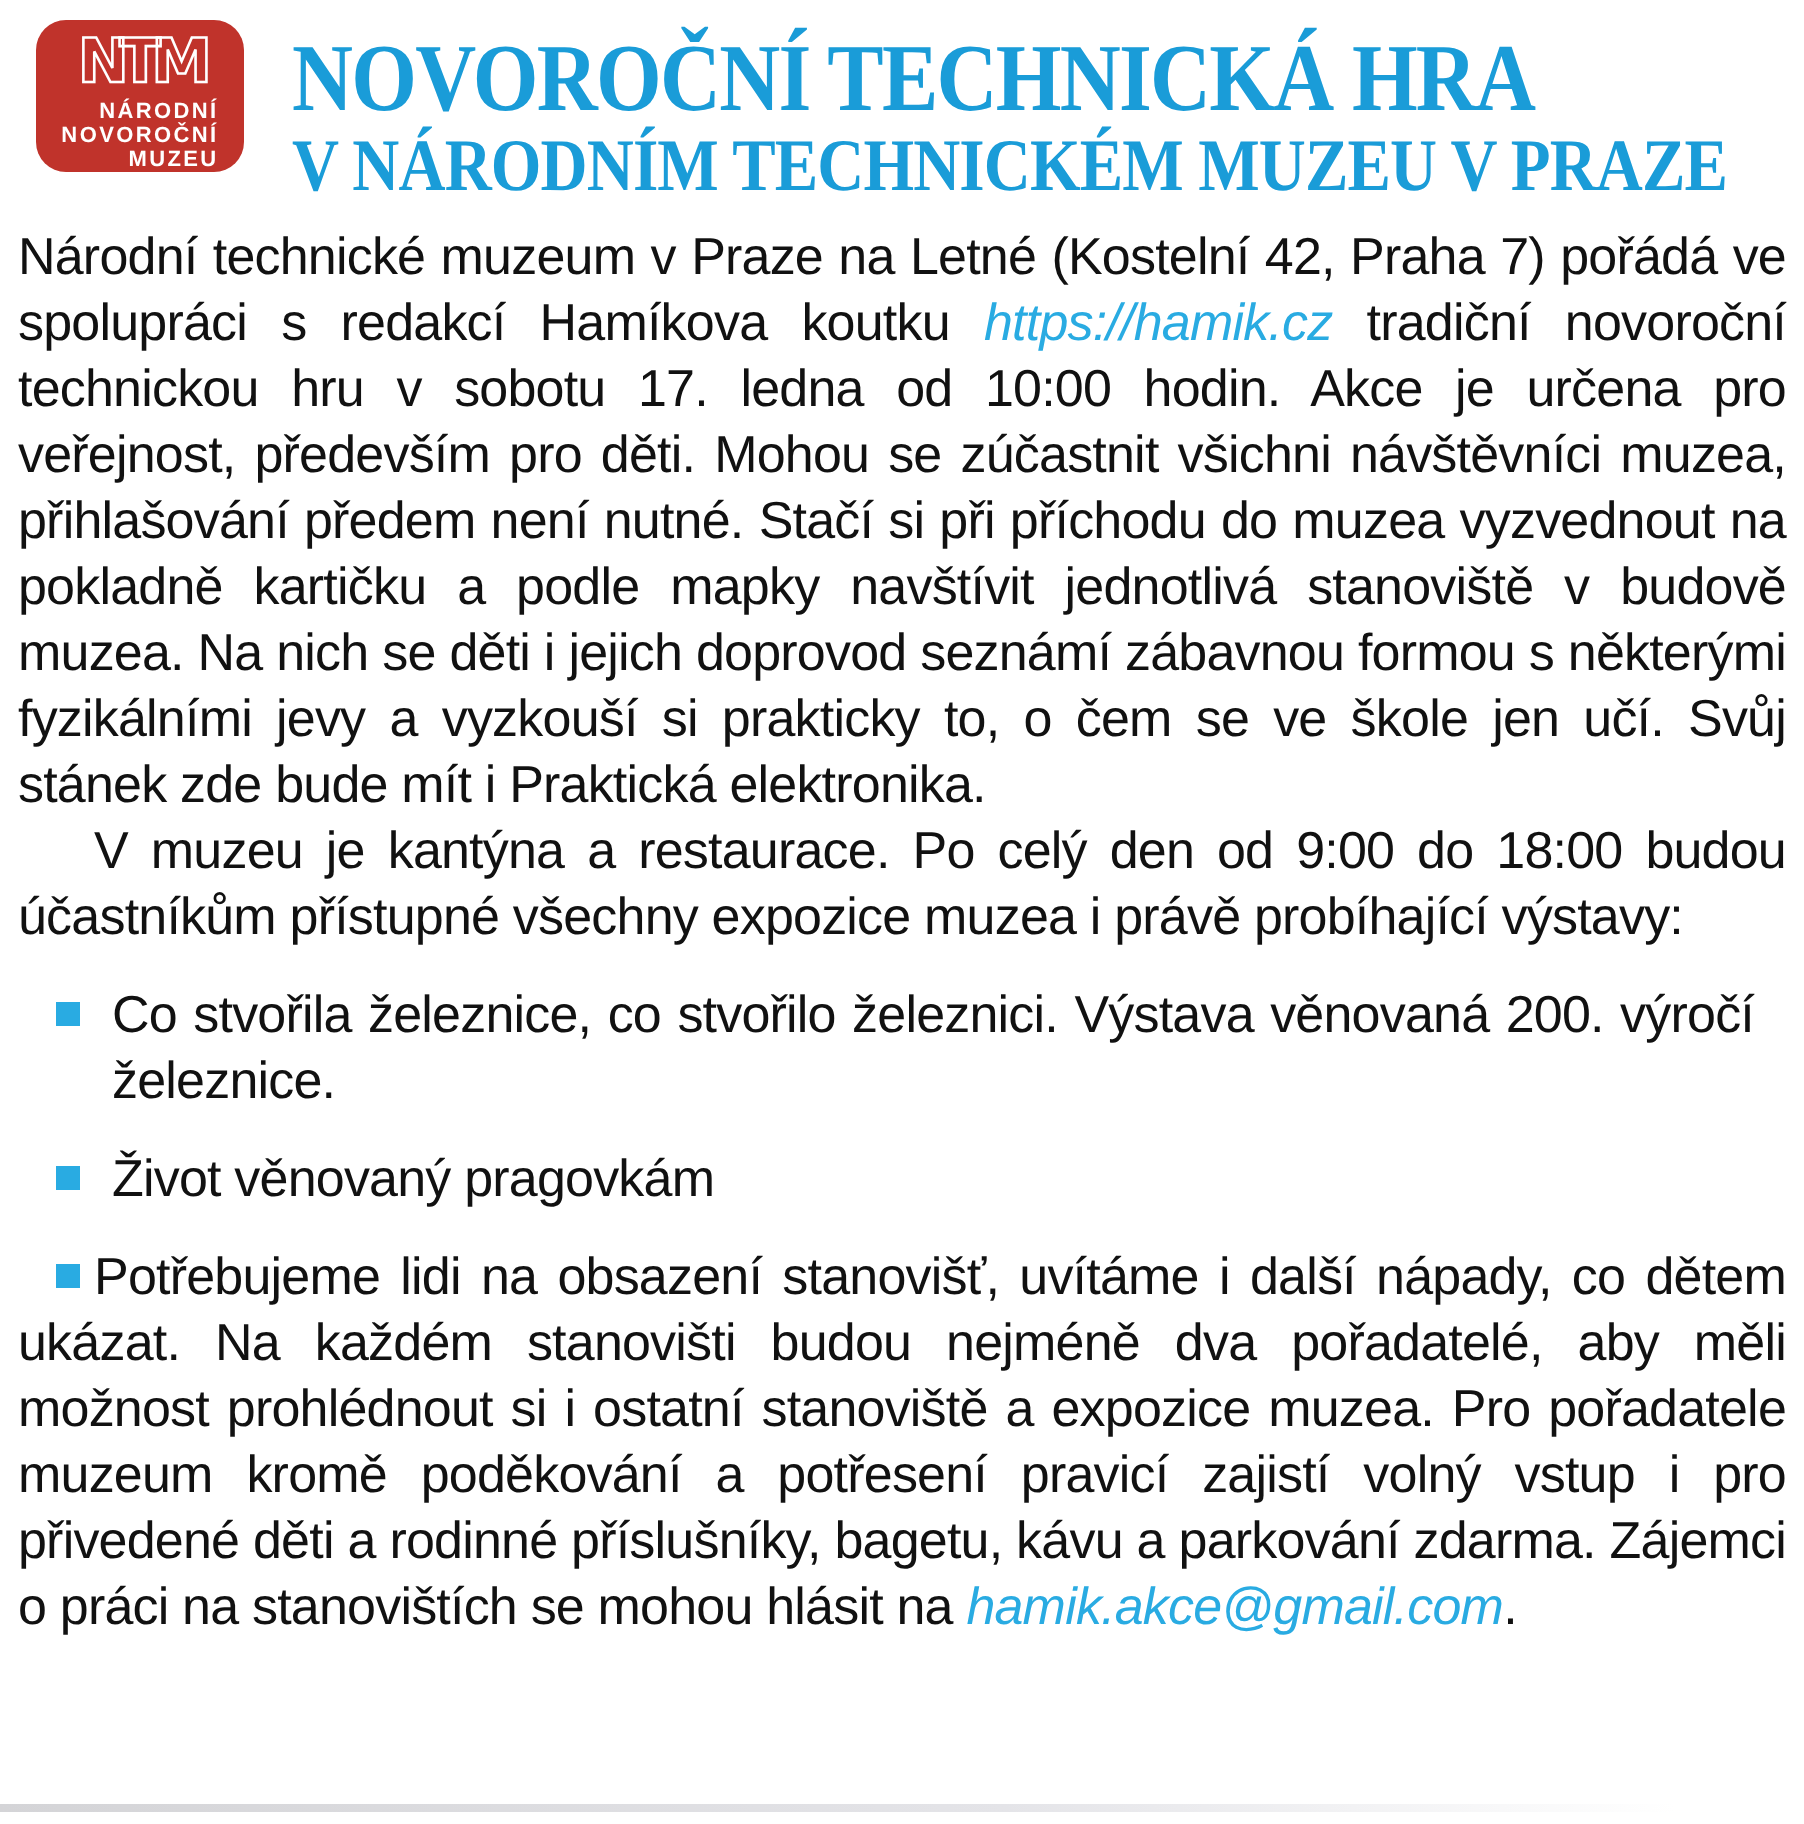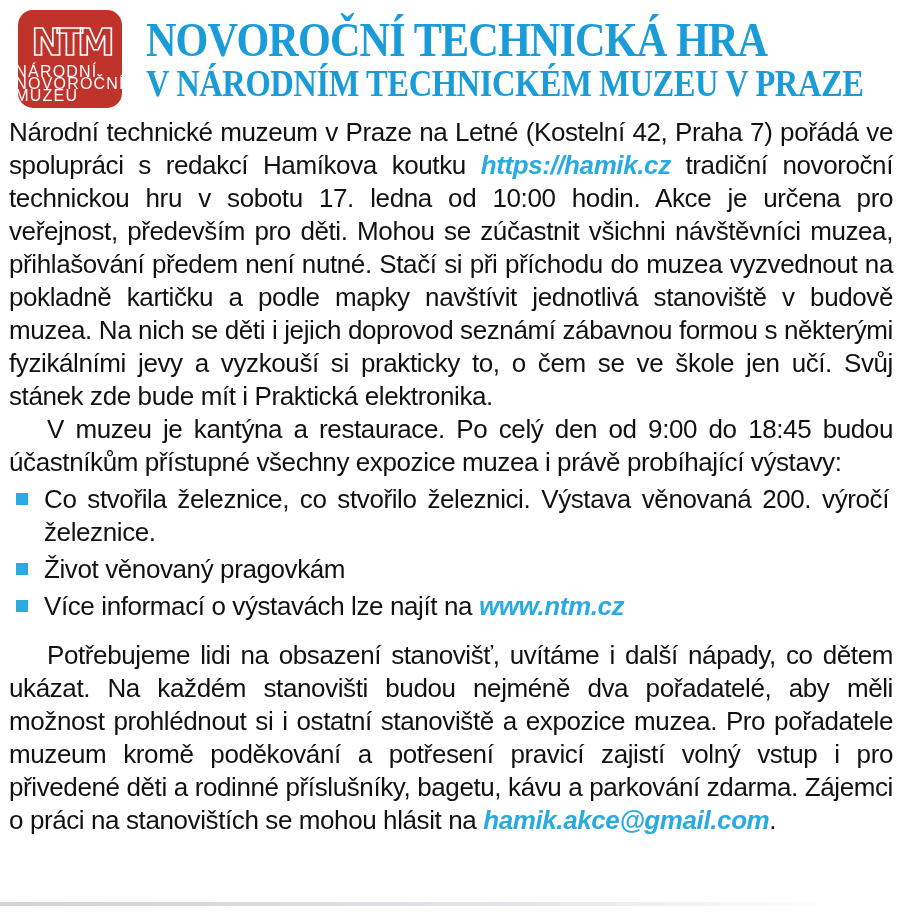--- a/index.html
+++ b/index.html
@@ -15,39 +15,39 @@
 
   
   .header {
     display: flex;
     align-items: flex-start;
     padding: 10px 8px 0 18px;
   }
   .logo {
     flex: 0 0 auto;
     width: 104px;
-    height: 98px;
+    height: 76px;
     background: var(--logo-red, #c0332b);
     border-radius: 15px;
     display: flex;
     flex-direction: column;
     align-items: center;
     justify-content: center;
     padding-top: 2px;
     box-sizing: border-box;
   }
   .logo svg { display: block; }
   .logo-lines {
     margin-top: 1px;
     color: #ffffff;
-    font-weight: normal;
-    font-size: 16px;
+    font-weight: bold;
+    font-size: 11px;
     line-height: 12px;
     letter-spacing: 1.2px;
-    text-align: left;
+    text-align: right;
   }
   .titles {
     margin-left: 24px;
     margin-top: 6px;
     font-family: "Liberation Serif", serif;
     font-weight: bold;
     color: var(--title-blue, #1a9cd8);
     white-space: nowrap;
   }
   .title1 {
@@ -73,36 +73,35 @@
     letter-spacing: -0.4px;
     text-align: justify;
     hyphens: auto;
   }
   .para { margin: 0; }
   .para.indent { text-indent: 38px; }
   .para.gap { margin-top: 16px; }
   .bullet-item {
     position: relative;
     padding-left: 31px;
-    margin: 4px;
+    margin: 16px;
   }
   .bullet-marker {
     position: absolute;
     left: 3px;
     top: 10px;
     width: 12px;
     height: 12px;
     background: var(--link-blue, #29abe2);
   }
   .doclink {
     color: var(--link-blue, #29abe2);
     font-style: italic;
     text-decoration: none;
     cursor: pointer;
-    font-weight: bold;
   }
 
   
   .bottom-rule {
     position: absolute;
     left: 0;
     top: 902px;
     width: 838px;
     height: 4px;
     background: linear-gradient(90deg, #d4d4d7 0%, #e4e4e8 60%, rgba(236,236,239,0) 100%);
@@ -125,21 +124,21 @@
       </div>
     </div>
     <div class="titles">
       <div class="title1">NOVOROČNÍ TECHNICKÁ HRA</div>
       <div class="title2">V NÁRODNÍM TECHNICKÉM MUZEU V PRAZE</div>
     </div>
   </header>
 
   <main class="doc-body">
       <p class="para"><span>Národní technické muzeum v Praze na Letné (Kostelní 42, Praha 7) pořádá ve spolupráci s redakcí Hamíkova koutku </span><a class="doclink">https://hamik.cz</a><span> tradiční novoroční technickou hru v sobotu 17. ledna od 10:00 hodin. Akce je určena pro veřejnost, především pro děti. Mohou se zúčastnit všichni návštěvníci muzea, přihlašování předem není nutné. Stačí si při příchodu do muzea vyzvednout na pokladně kartičku a podle mapky navštívit jednotlivá stanoviště v budově muzea. Na nich se děti i jejich doprovod seznámí zábavnou formou s některými fyzikálními jevy a vyzkouší si prakticky to, o čem se ve škole jen učí. Svůj stánek zde bude mít i Praktická elektronika.</span></p>
-      <p class="para indent"><span>V muzeu je kantýna a restaurace. Po celý den od 9:00 do 18:45 budou účastníkům přístupné všechny expozice muzea i právě probíhající výstavy:</span></p>
+      <p class="para indent"><span>V muzeu je kantýna a restaurace. Po celý den od 9:00 do 18:00 budou účastníkům přístupné všechny expozice muzea i právě probíhající výstavy:</span></p>
       <div class="bullet-item"><span class="bullet-marker"></span><span><span>Co stvořila železnice, co stvořilo železnici. Výstava věnovaná 200. výročí železnice.</span></span></div>
       <div class="bullet-item"><span class="bullet-marker"></span><span><span>Život věnovaný pragovkám</span></span></div>
-      <div class="bullet-item"><span class="bullet-marker"></span><span><span>Více informací o výstavách lze najít na </span><a class="doclink">www.ntm.cz</a></span></div>
+      <div class="bullet-item"><span class="bullet-marker"></span></div>
       <p class="para indent gap"><span>Potřebujeme lidi na obsazení stanovišť, uvítáme i další nápady, co dětem ukázat. Na každém stanovišti budou nejméně dva pořadatelé, aby měli možnost prohlédnout si i ostatní stanoviště a expozice muzea. Pro pořadatele muzeum kromě poděkování a potřesení pravicí zajistí volný vstup i pro přivedené děti a rodinné příslušníky, bagetu, kávu a parkování zdarma. Zájemci o práci na stanovištích se mohou hlásit na </span><a class="doclink">hamik.akce@gmail.com</a><span>.</span></p>
     </main>
 
   <div class="bottom-rule"></div>
 </div>
 
 </body></html>

